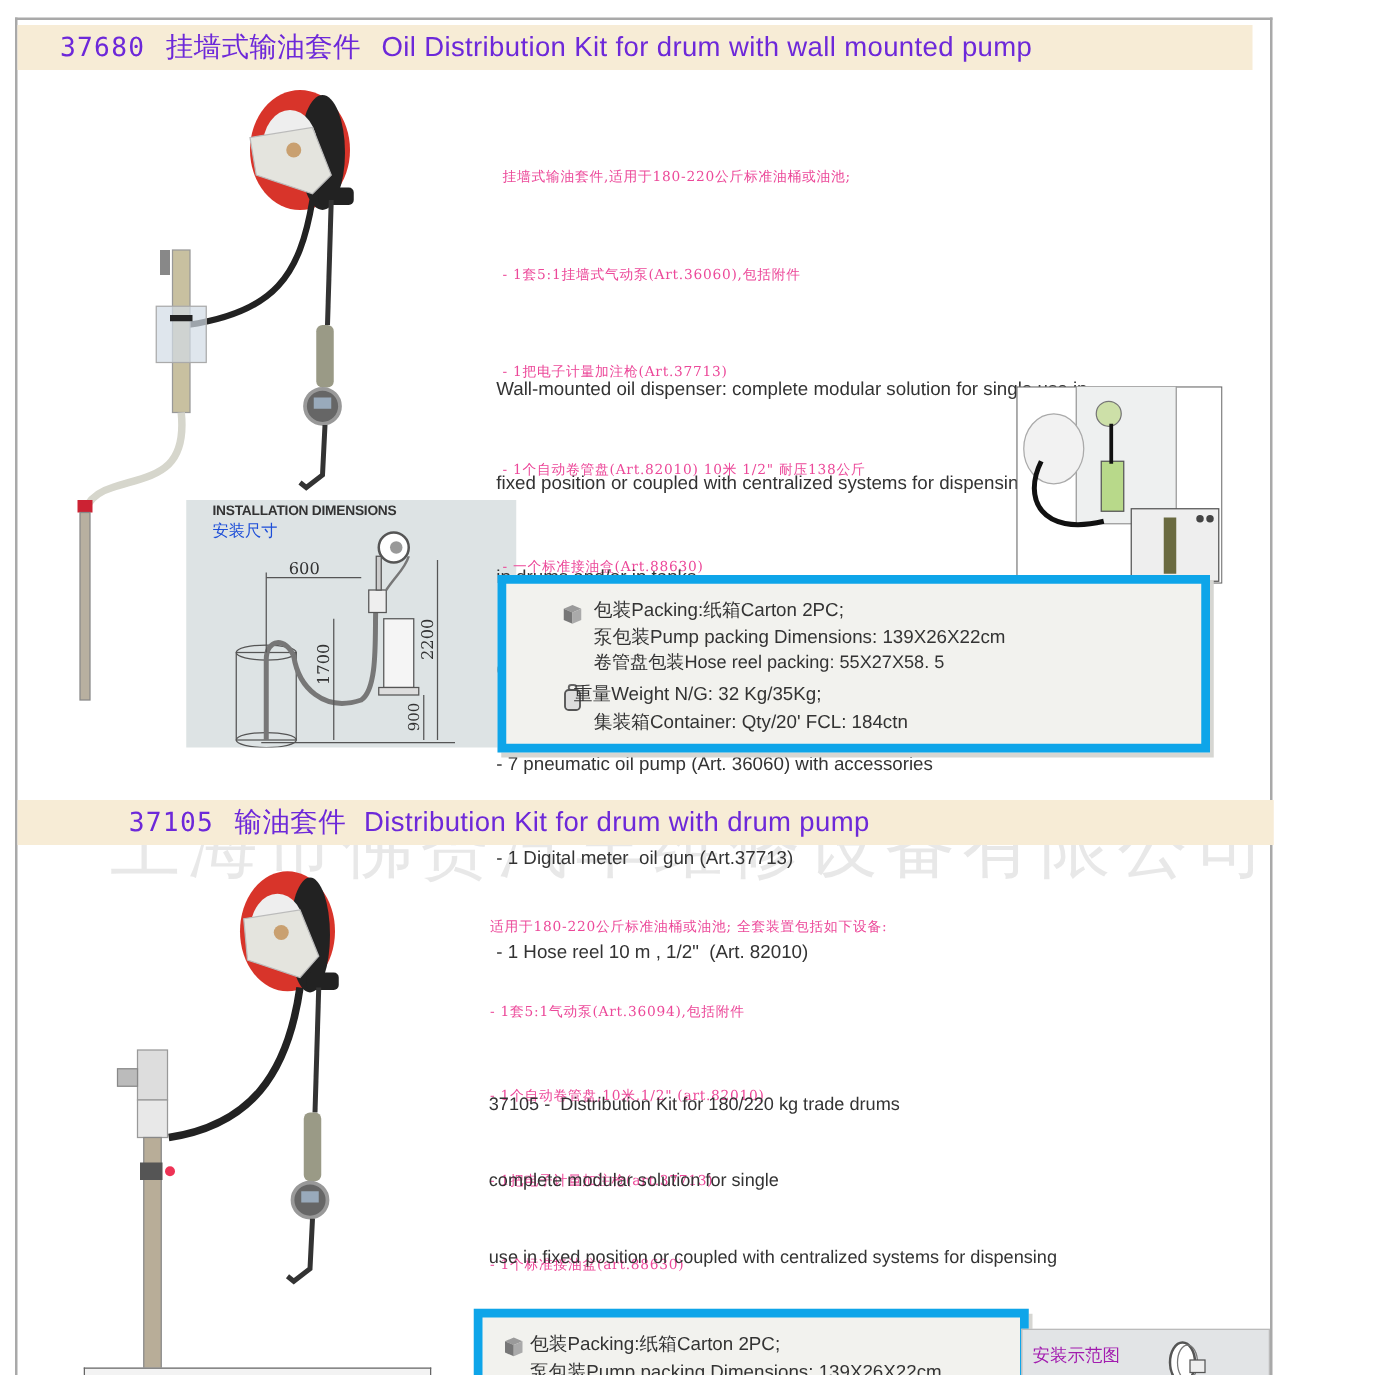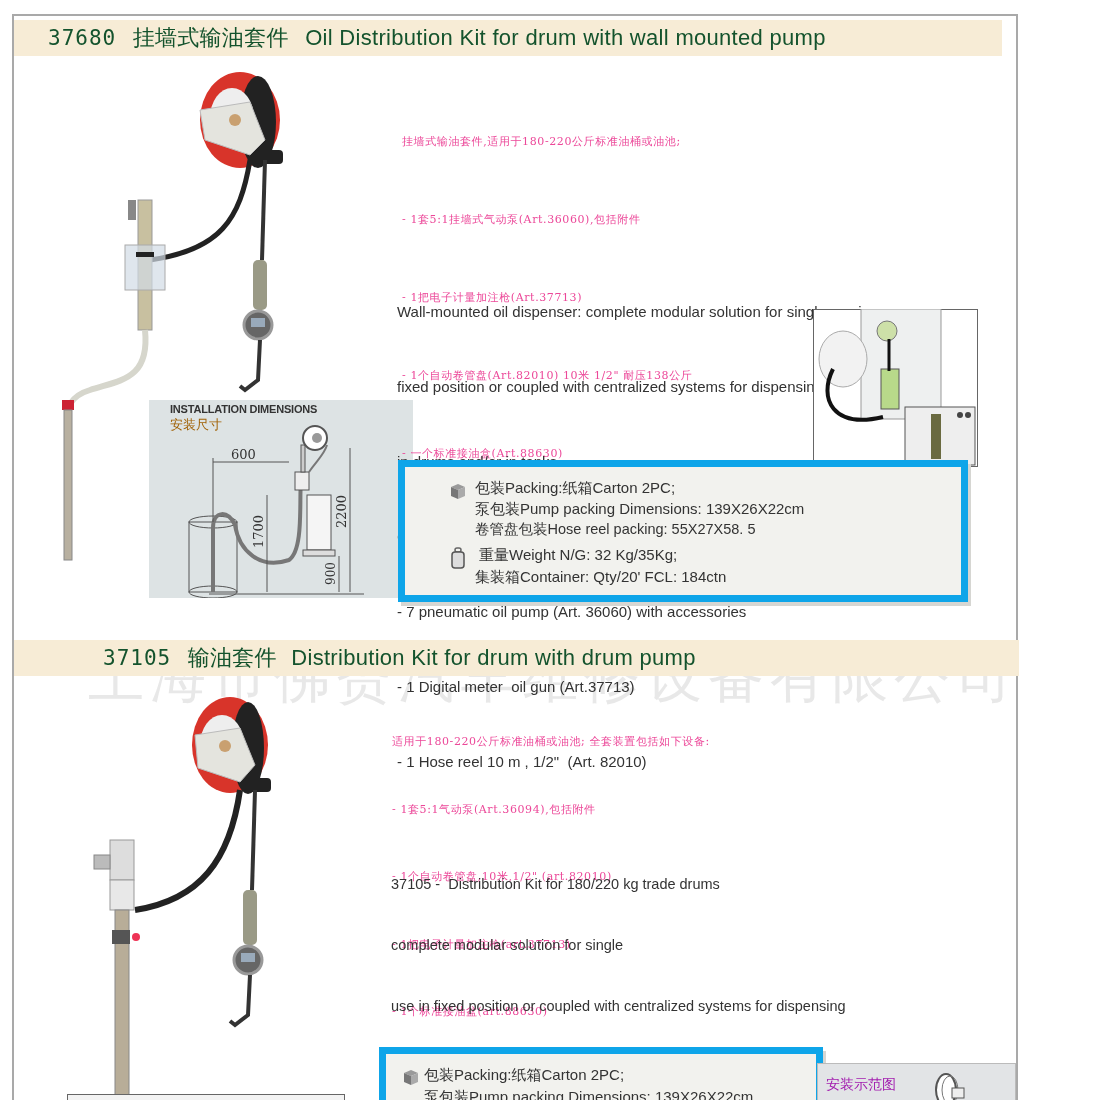--- a/index.html
+++ b/index.html
@@ -1,18 +1,18 @@
 <!DOCTYPE html>
 <html><head>
 <meta charset="utf-8">
 <style>
   html,body{margin:0;padding:0;background:#fff;}
   body{width:1100px;height:1100px;position:relative;overflow:hidden;font-family:"Liberation Sans","DejaVu Sans",sans-serif;color:#222;}
   .frame{position:absolute;left:12px;top:14px;width:1006px;height:1100px;border-left:2px solid #a9a9a9;border-right:2px solid #a9a9a9;border-top:2px solid #a9a9a9;box-sizing:border-box;}
-  .hdr{position:absolute;left:14px;width:988px;height:36px;background:#f7ecd6;font-size:22px;letter-spacing:0.3px;line-height:36px;color:#14532d;}
+  .hdr{position:absolute;left:14px;width:988px;height:36px;background:#f7ecd6;font-size:22px;letter-spacing:0.3px;line-height:36px;color:#6d28d9;}
   .hdr .num{font-family:"DejaVu Sans Mono","Liberation Mono",monospace;font-size:21px;letter-spacing:1px;}
   .hdr .cn{font-family:"DejaVu Serif",serif;}
   .txt{position:absolute;font-size:15px;line-height:25px;color:#333;white-space:pre;}
   .cnl{font-family:"DejaVu Serif","Liberation Serif",serif;font-size:11px;letter-spacing:0.6px;line-height:26px;color:#ec4899;}
   .small{font-size:13px;}
   .pack{position:absolute;background:#f2f2ee;box-shadow:3px 4px 0 #d6d6d2;border:7px solid #0ea5e9;}
   .pack .line{position:absolute;font-size:15px;color:#333;white-space:pre;}
   .install{position:absolute;background:#dde3e4;}
   .wm{position:absolute;left:88px;top:640px;font-size:56px;font-family:"DejaVu Serif",serif;color:rgba(150,150,150,0.22);letter-spacing:6px;white-space:nowrap;pointer-events:none;}
   svg{position:absolute;}
@@ -52,21 +52,21 @@
   <rect x="75" y="185" width="40" height="45" fill="rgba(210,220,230,0.7)" stroke="#aaa"></rect>
   <rect x="86" y="192" width="18" height="5" fill="#222"></rect>
 
   <path d="M95,270 C100,320 70,320 40,330 C20,336 15,350 18,360" stroke="#d6d6cc" stroke-width="6" fill="none"></path>
   <rect x="12" y="340" width="12" height="10" fill="#c23"></rect>
   <rect x="14" y="350" width="8" height="150" fill="#b8b0a0" stroke="#888"></rect>
 </svg>
 
 <div class="install" style="left:149px;top:400px;width:264px;height:198px;">
   <div style="position:absolute;left:21px;top:3px;font-size:11px;font-weight:bold;color:#333;letter-spacing:-0.2px;">INSTALLATION DIMENSIONS</div>
-  <div style="position:absolute;left:21px;top:16px;font-size:13px;font-family:'DejaVu Serif',serif;color:#a16207;">安装尺寸</div>
+  <div style="position:absolute;left:21px;top:16px;font-size:13px;font-family:'DejaVu Serif',serif;color:#1d4ed8;">安装尺寸</div>
   <svg style="left:0;top:0;" width="222" height="198" viewBox="0 0 222 198">
 
     <rect x="40" y="122" width="48" height="70" fill="none" stroke="#555"></rect>
     <ellipse cx="64" cy="122" rx="24" ry="6" fill="none" stroke="#555"></ellipse>
     <ellipse cx="64" cy="192" rx="24" ry="6" fill="none" stroke="#555"></ellipse>
 
     <path d="M64,192 L64,128 C64,110 80,110 86,125 C90,150 110,170 140,160 C155,150 150,100 152,80" stroke="#777" stroke-width="4" fill="none"></path>
     <rect x="146" y="72" width="14" height="18" fill="#eee" stroke="#555"></rect>
     <rect x="152" y="45" width="4" height="27" fill="#ccc" stroke="#555"></rect>
 
@@ -128,21 +128,21 @@
     <polygon points="2,5 9,8 9,17 2,14" fill="#777"></polygon>
     <polygon points="9,8 16,5 16,14 9,17" fill="#aaa"></polygon>
   </svg>
   <div class="line" style="left:70px;top:12px;">包装Packing:纸箱Carton 2PC;</div>
   <div class="line" style="left:70px;top:33px;">泵包装Pump packing Dimensions: 139X26X22cm</div>
   <div class="line" style="left:70px;top:53px;font-size:14.5px;">卷管盘包装Hose reel packing: 55X27X58. 5</div>
   <svg style="left:46px;top:80px;" width="14" height="22" viewBox="0 0 14 22">
     <rect x="4" y="1" width="6" height="4" rx="2" fill="none" stroke="#666" stroke-width="1.5"></rect>
     <rect x="1" y="5" width="12" height="16" rx="3" fill="#ddd" stroke="#555" stroke-width="1.5"></rect>
   </svg>
-  <div class="line" style="left:74px;top:79px;text-align:center;">重量Weight N/G: 32 Kg/35Kg;</div>
+  <div class="line" style="left:54px;top:79px;text-align:center;">重量Weight N/G: 32 Kg/35Kg;</div>
   <div class="line" style="left:70px;top:101px;">集装箱Container: Qty/20' FCL: 184ctn</div>
 </div>
 
 <div class="hdr" style="top:640px;padding-left:17px;">
   <span style="margin-left:72px;" class="num">37105</span>
   <span class="cn" style="margin-left:10px;">输油套件</span>
   <span style="margin-left:8px;">Distribution Kit for drum with drum pump</span>
 </div>
 
 <svg style="left:80px;top:690px;" width="240" height="410" viewBox="0 0 240 410">

